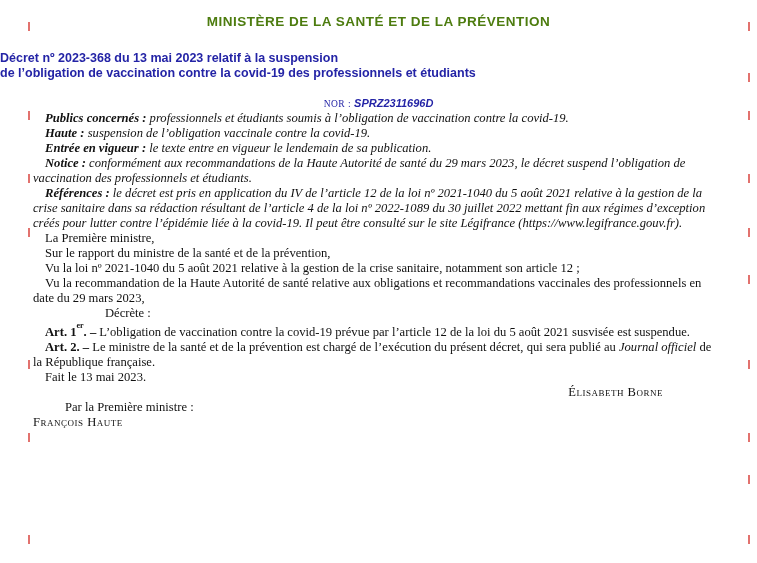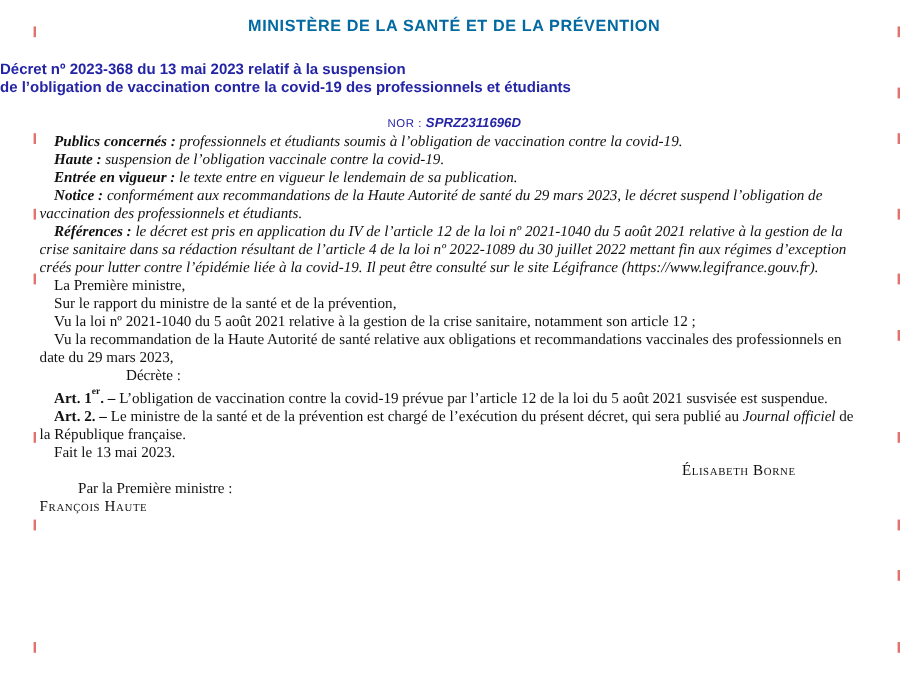--- a/index.html
+++ b/index.html
@@ -27,37 +27,37 @@
     height: 9px;
     background: #e2726e;
   }
   .ministry {
     margin: 14px 0 0 0;
     text-align: center;
     font-family: "Liberation Sans", sans-serif;
     font-size: 13.5px;
     font-weight: bold;
     letter-spacing: 0.5px;
-    color: #0369a1;
+    color: #4d7c0f;
   }
   .decree-title {
     margin: 22px 0 0 0;
     font-family: "Liberation Sans", sans-serif;
     font-size: 12.5px;
     line-height: 15px;
     font-weight: bold;
     color: #2424a6;
   }
   .nor {
     margin-top: 12px;
     text-align: center;
     color: #2424a6;
   }
   .nor-label {
-    font-family: Liberation Sans, sans-serif;
+    font-family: Liberation Serif, serif;
     font-size: 9.5px;
     letter-spacing: 0.5px;
   }
   .nor-code {
     font-family: "Liberation Sans", sans-serif;
     font-size: 11px;
     font-weight: bold;
     font-style: italic;
   }
   .content {

